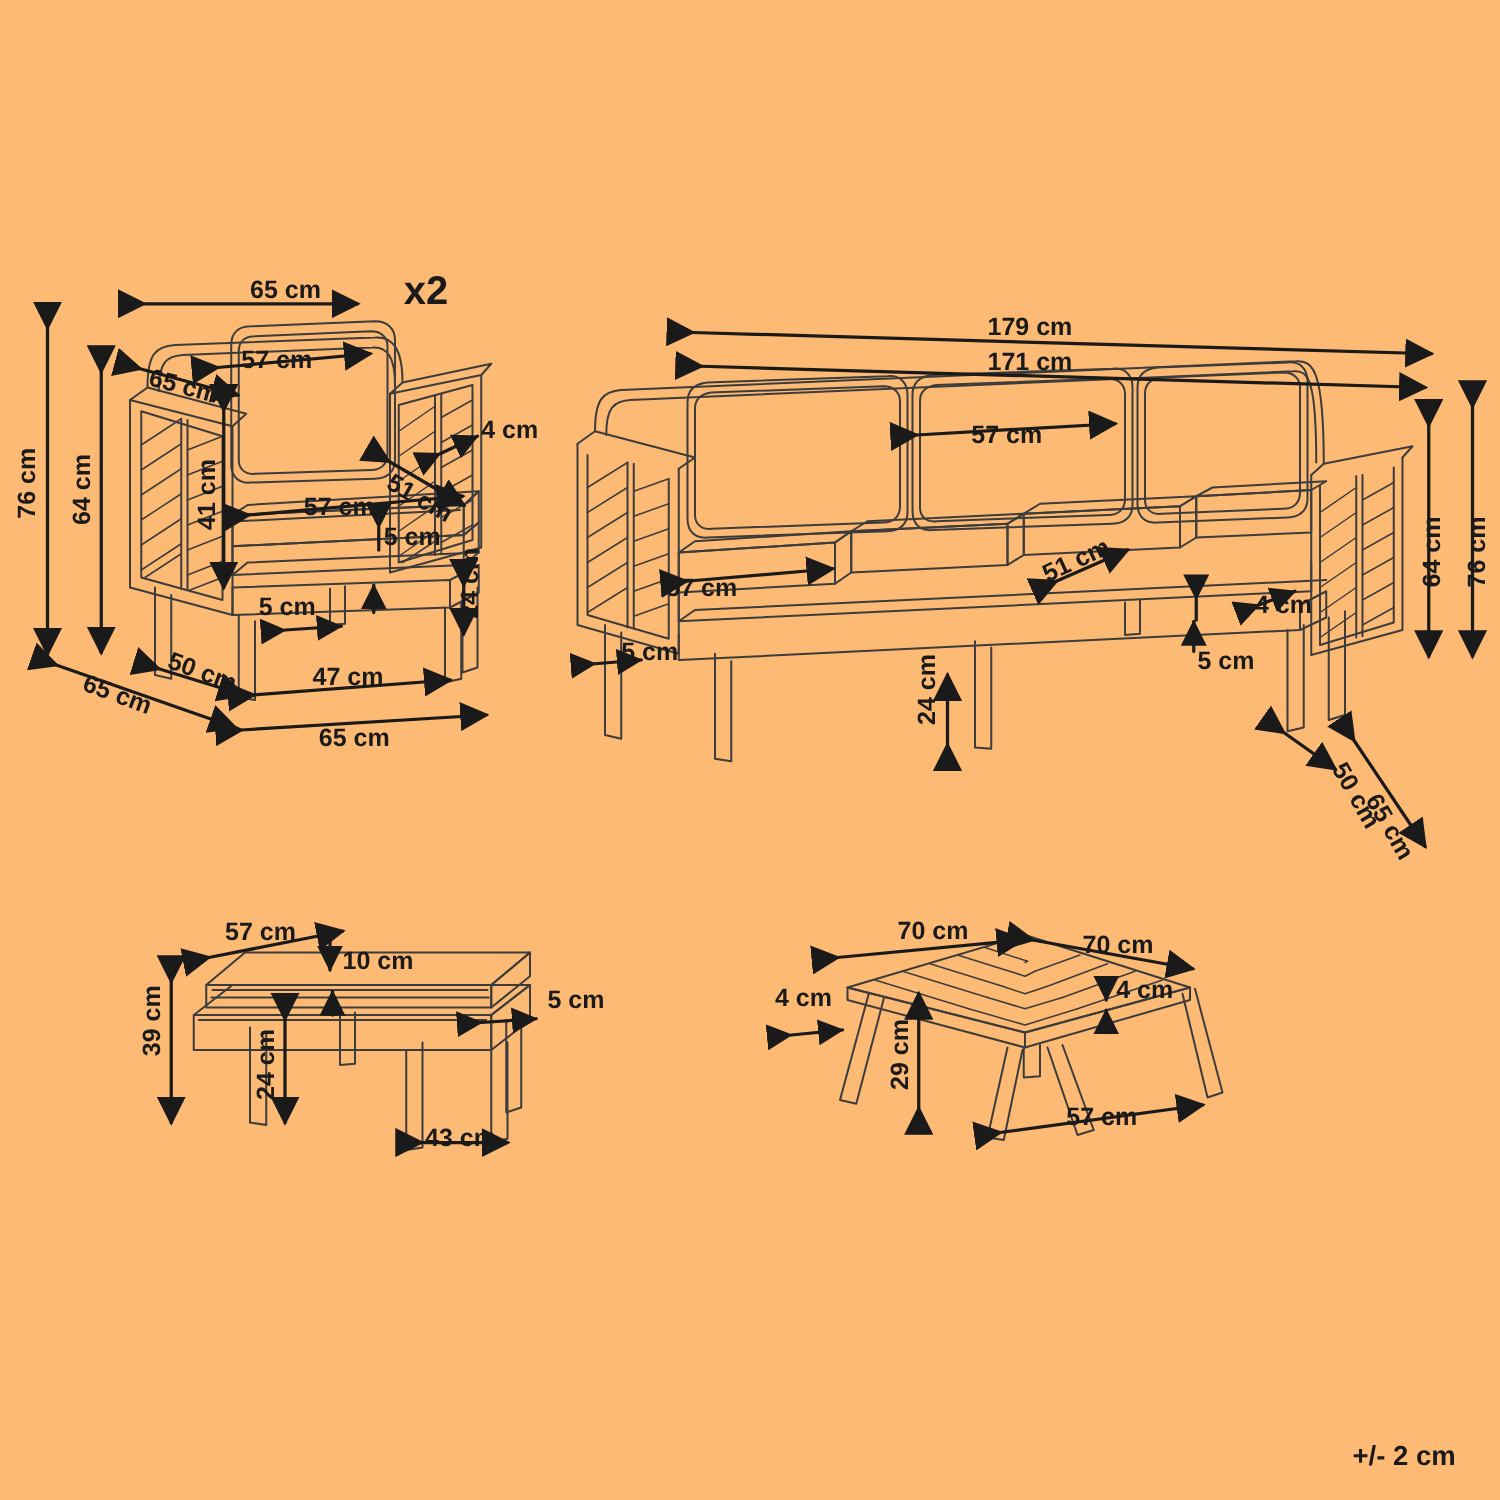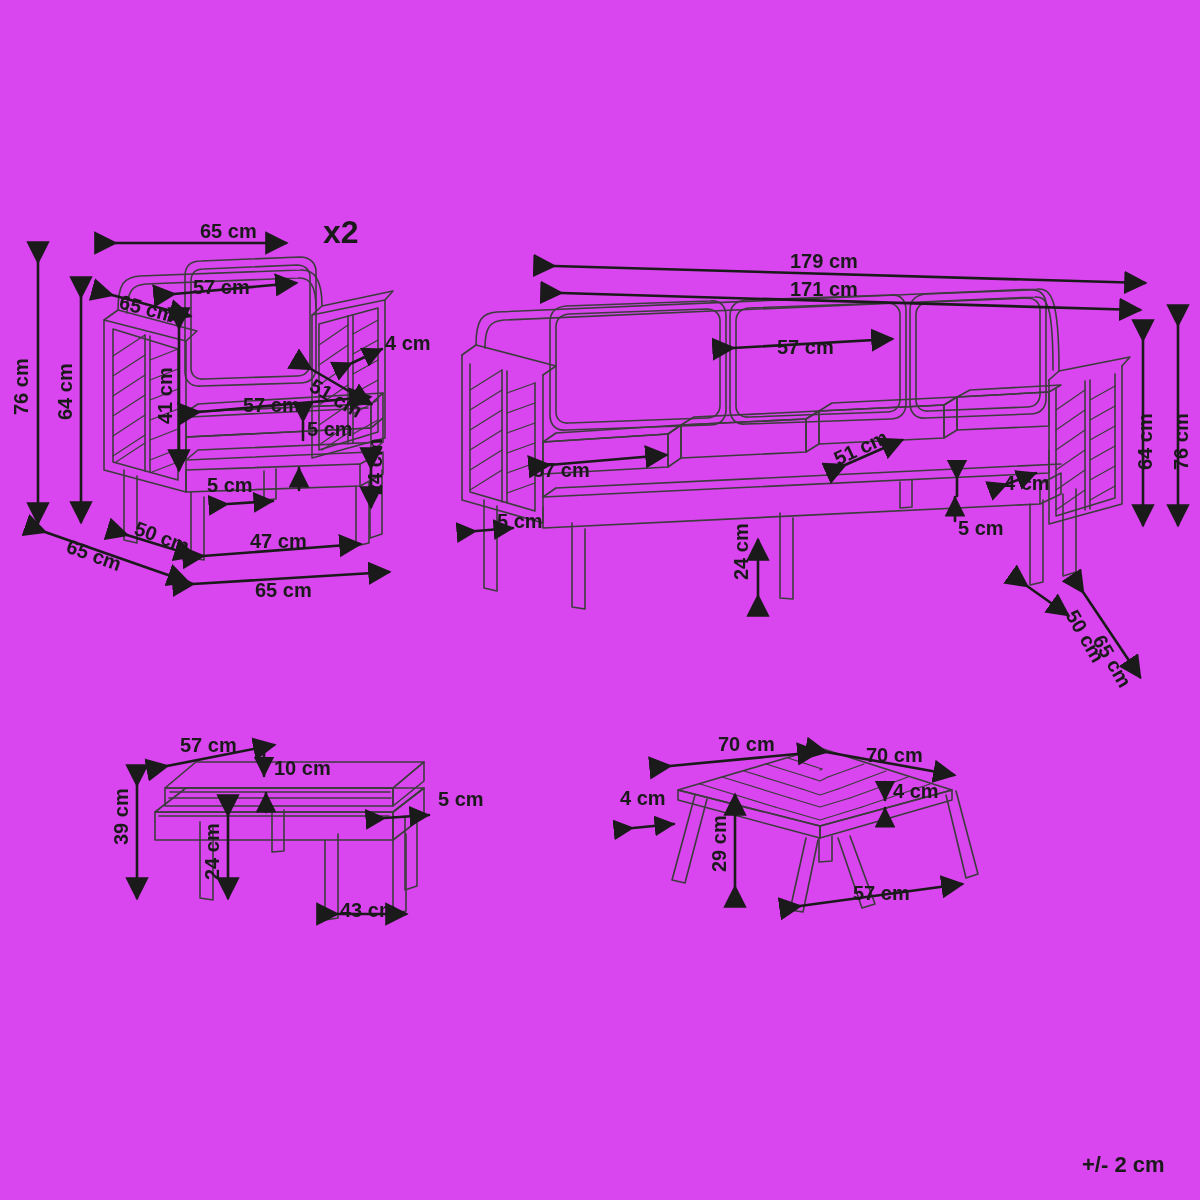--- a/index.html
+++ b/index.html
@@ -1,18 +1,18 @@
 <!DOCTYPE html>
 <html><head>
 <meta charset="utf-8">
 <style>
   html,body{margin:0;padding:0;background:#ffffff;}
   body{width:1200px;height:1200px;overflow:hidden;
        font-family:"Liberation Sans","DejaVu Sans",sans-serif;}
-  #stage{position:relative;width:1200px;height:1200px;background:#d946ef;}
+  #stage{position:relative;width:1200px;height:1200px;background:#fdba74;}
   #stage svg{position:absolute;left:0;top:0;}
   .lbl{font-weight:bold;fill:#1a1a1a;font-family:"Liberation Sans","DejaVu Sans",sans-serif;}
   .dimtxt{font-size:20px;}
   .badge{font-size:32px;}
   .tol{font-size:22px;}
 </style>
 </head>
 <body>
 
 <div id="stage">

